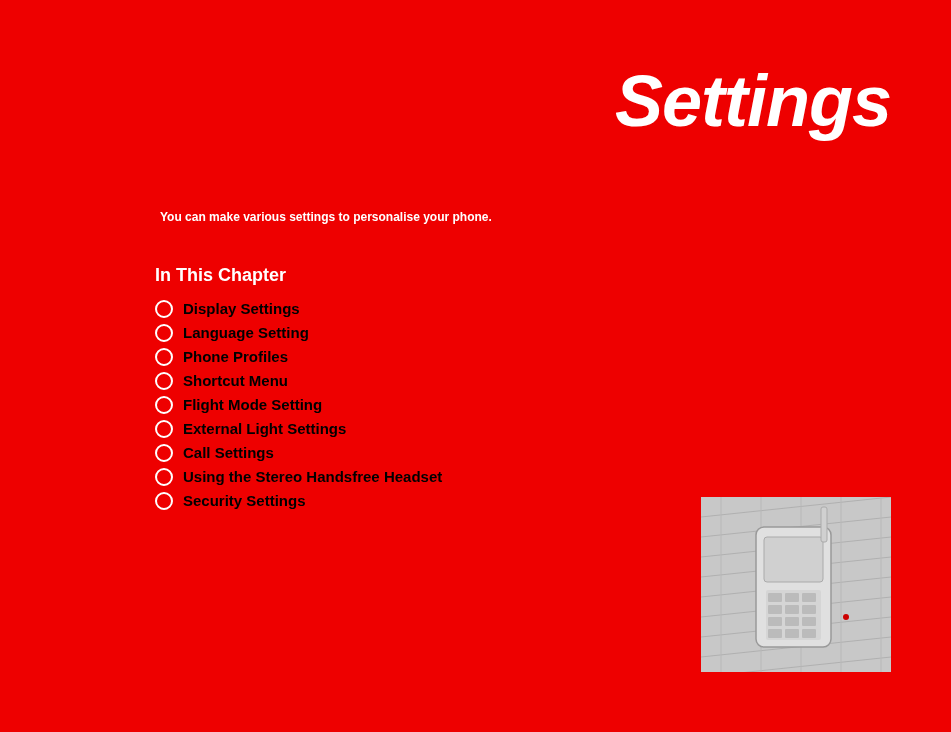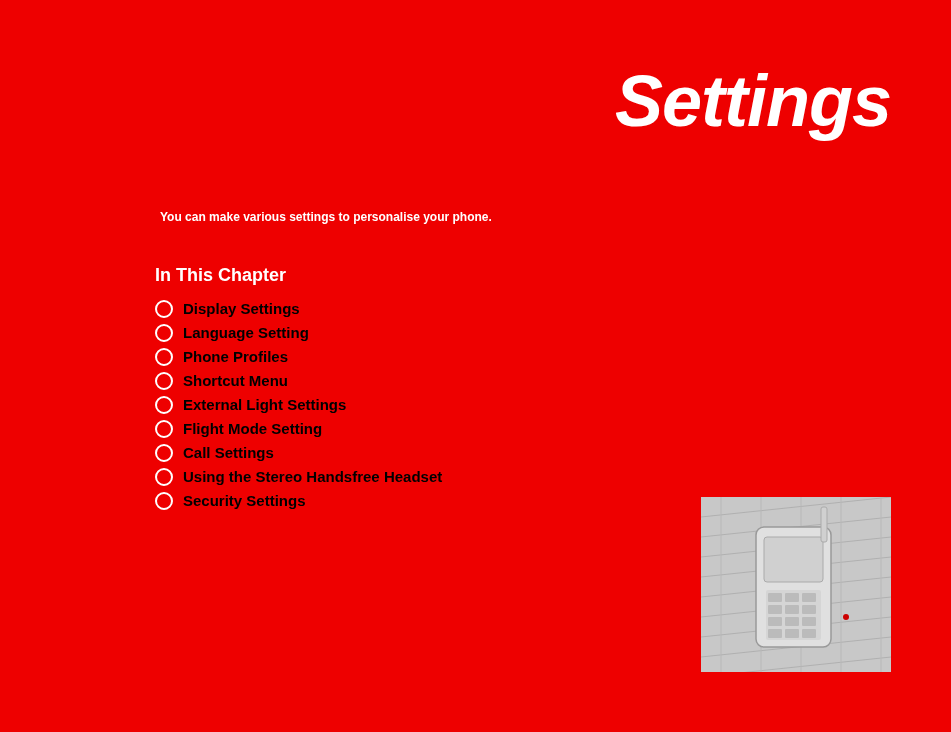--- a/index.html
+++ b/index.html
@@ -113,25 +113,25 @@
     <li>
       <span class="circle-icon"></span>
       <span>Phone Profiles</span>
     </li>
     <li>
       <span class="circle-icon"></span>
       <span>Shortcut Menu</span>
     </li>
     <li>
       <span class="circle-icon"></span>
-      <span>External Light Settings</span>
+      <span>Flight Mode Setting</span>
     </li>
     <li>
       <span class="circle-icon"></span>
-      <span>Flight Mode Setting</span>
+      <span>External Light Settings</span>
     </li>
     <li>
       <span class="circle-icon"></span>
       <span>Call Settings</span>
     </li>
     <li>
       <span class="circle-icon"></span>
       <span>Using the Stereo Handsfree Headset</span>
     </li>
     <li>

